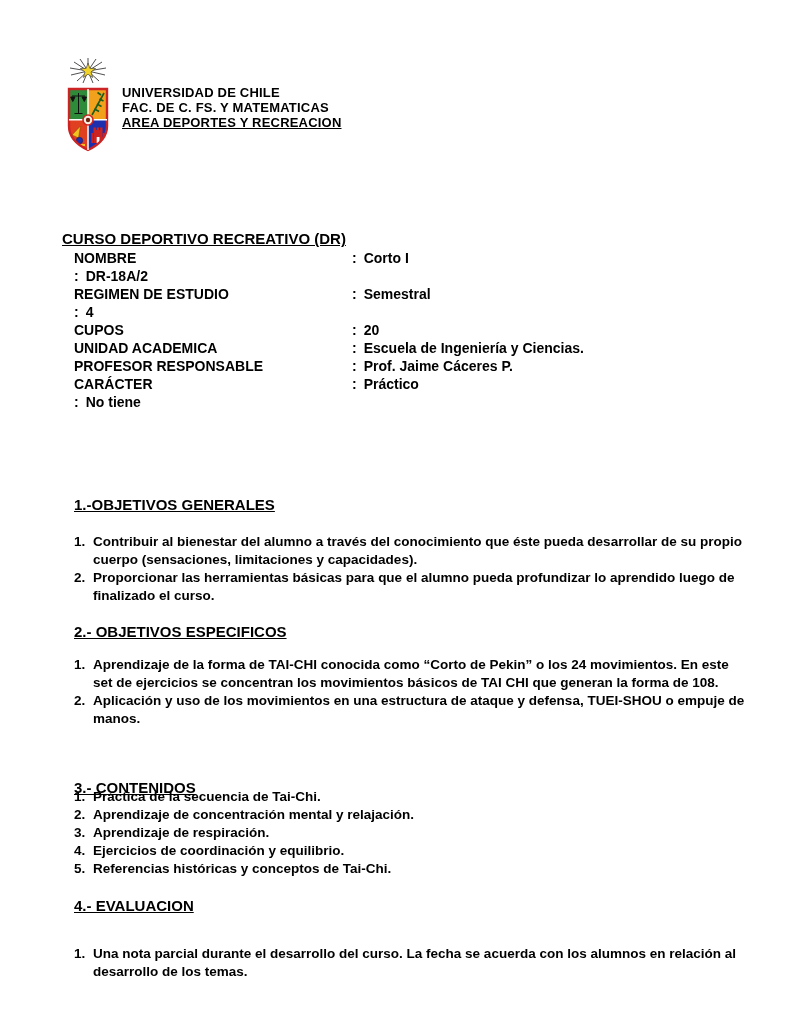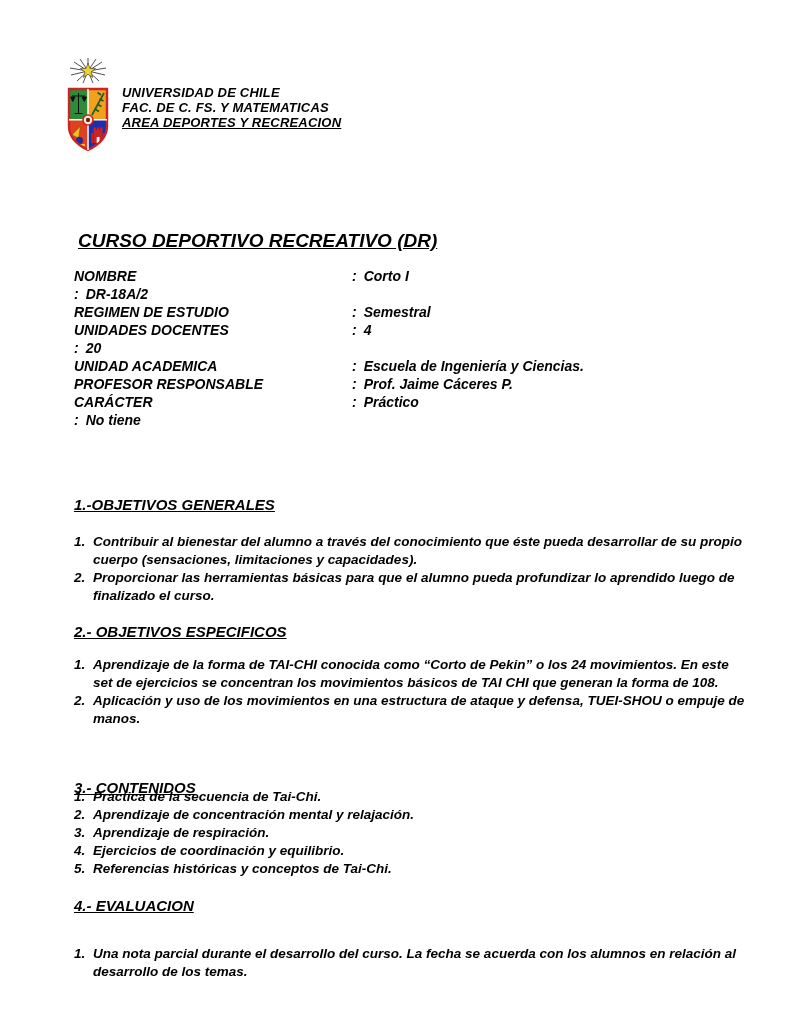--- a/index.html
+++ b/index.html
@@ -5,32 +5,31 @@
   html,body{margin:0;padding:0;background:#e8e8e8;}
   .page{
     position:relative;
     width:800px;height:1035px;
     margin:0 auto;
     background:#ffffff;
     font-family:"Liberation Sans","DejaVu Sans",sans-serif;
     color:#000;
     font-weight:bold;
     overflow:hidden;
-    font-style:italic;
   }
   .abs{position:absolute;}
   
   .logo{left:63px;top:56px;}
   .org-lines{left:122px;top:85px;font-size:13px;line-height:15px;letter-spacing:0.2px;}
   .org-line{white-space:nowrap;}
   .org-line.underlined{text-decoration:underline;}
   
-  .doc-title{left:78px;top:230px;font-size:19px;text-decoration:underline;white-space:nowrap;}
-  
-  .fields{left:74px;top:267px;font-size:14px;line-height:18px;}
+  .doc-title{left:62px;top:230px;font-size:15px;text-decoration:underline;white-space:nowrap;}
+  
+  .fields{left:74px;top:249px;font-size:14px;line-height:18px;}
   .frow{display:flex;white-space:nowrap;}
   .flabel{width:278px;flex:none;}
   .fsep{flex:none;}
   .fval{margin-left:7px;}
   
   .sec-heading{left:74px;font-size:15px;text-decoration:underline;white-space:nowrap;}
   .sec-list{left:74px;width:676px;font-size:13.5px;line-height:18px;}
   .item{display:flex;}
   .num{width:19px;flex:none;}
   .itext{flex:1;}
@@ -132,25 +131,25 @@
     <div class="frow">
         <span class="fsep">:</span>
         <span class="fval">DR-18A/2</span>
     </div>
     <div class="frow">
       <span class="flabel">REGIMEN DE ESTUDIO</span>
         <span class="fsep">:</span>
         <span class="fval">Semestral</span>
     </div>
     <div class="frow">
-      <span class="flabel">UNIDADES DOCENTES</span>
         <span class="fsep">:</span>
         <span class="fval">4</span>
     </div>
     <div class="frow">
+      <span class="flabel">CUPOS</span>
         <span class="fsep">:</span>
         <span class="fval">20</span>
     </div>
     <div class="frow">
       <span class="flabel">UNIDAD ACADEMICA</span>
         <span class="fsep">:</span>
         <span class="fval">Escuela de Ingeniería y Ciencias.</span>
     </div>
     <div class="frow">
       <span class="flabel">PROFESOR RESPONSABLE</span>

